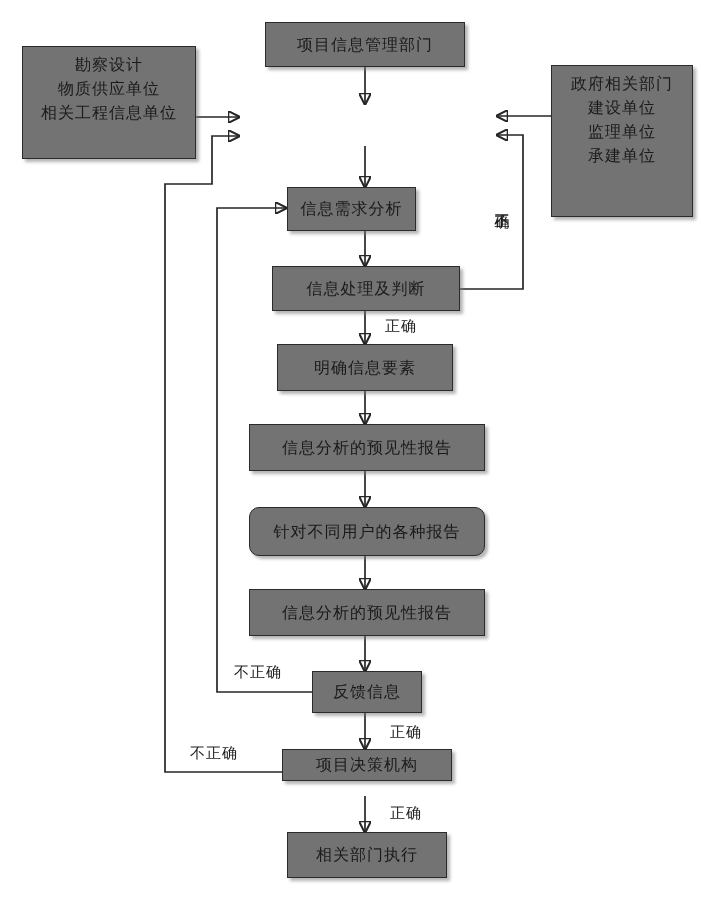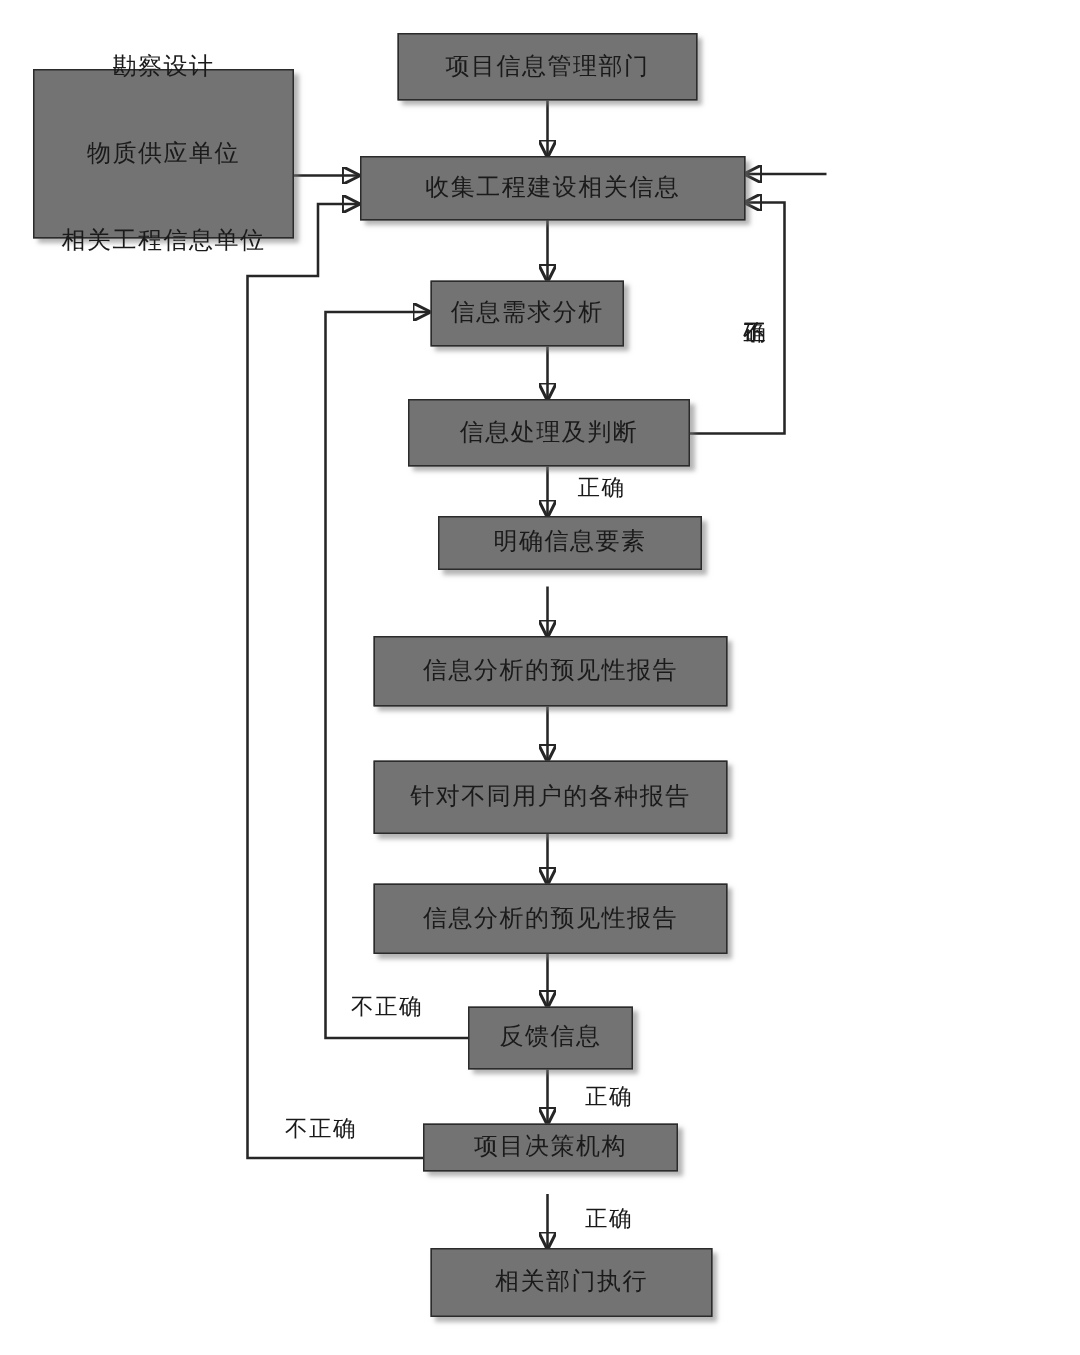--- a/index.html
+++ b/index.html
@@ -32,23 +32,22 @@
     font-size: 16px;
     letter-spacing: 1px;
     line-height: 1.5;
     text-align: center;
     white-space: nowrap;
   }
   .node .line {
     display: block;
   }
   .multi {
-    justify-content: center;
+    justify-content: flex-start;
     padding: 6px 0;
-    gap: 34px;
   }
   .edge-label {
     position: absolute;
     font-size: 15px;
     color: #1a1a1a;
     letter-spacing: 1px;
     white-space: nowrap;
     line-height: 1.15;
   }
   .edge-label.vertical {
@@ -117,58 +116,61 @@
   <div class="node" style="left:265px; top:22px; width:200px; height:45px;">
     <span class="line">项目信息管理部门</span>
   </div>
 
   <div class="node multi" style="left:22px; top:46px; width:174px; height:113px;">
     <span class="line">勘察设计</span>
     <span class="line">物质供应单位</span>
     <span class="line">相关工程信息单位</span>
   </div>
 
+  <div class="node multi" style="left:551px; top:65px; width:142px; height:152px;">
+    <span class="line">政府相关部门</span>
+    <span class="line">建设单位</span>
+    <span class="line">监理单位</span>
+    <span class="line">承建单位</span>
+  </div>
 
-  <div class="node" style="left:240px; top:104px; width:257px; height:43px;">
-    <span class="line">收集工程建设相关信息</span>
-  </div>
 
   <div class="node" style="left:287px; top:187px; width:129px; height:44px;">
     <span class="line">信息需求分析</span>
   </div>
 
   <div class="node" style="left:272px; top:266px; width:188px; height:45px;">
     <span class="line">信息处理及判断</span>
   </div>
 
-  <div class="node" style="left:292px; top:344px; width:176px; height:36px;">
+  <div class="node" style="left:277px; top:344px; width:176px; height:47px;">
     <span class="line">明确信息要素</span>
   </div>
 
   <div class="node" style="left:249px; top:424px; width:236px; height:47px;">
     <span class="line">信息分析的预见性报告</span>
   </div>
 
-  <div class="node" style="left:249px; top:507px; width:236px; height:49px;">
+  <div class="node" style="left:249px; top:507px; width:236px; height:49px;border-radius:10px;">
     <span class="line">针对不同用户的各种报告</span>
   </div>
 
   <div class="node" style="left:249px; top:589px; width:236px; height:47px;">
     <span class="line">信息分析的预见性报告</span>
   </div>
 
   <div class="node" style="left:312px; top:671px; width:110px; height:42px;">
     <span class="line">反馈信息</span>
   </div>
 
   <div class="node" style="left:282px; top:749px; width:170px; height:32px;">
     <span class="line">项目决策机构</span>
   </div>
 
-  <div class="node" style="left:287px; top:832px; width:188px; height:46px;">
+  <div class="node" style="left:287px; top:832px; width:160px; height:46px;">
     <span class="line">相关部门执行</span>
   </div>
 
   <div class="edge-label vertical" style="left:494px; top:203px;">不正确</div>
 
   <div class="edge-label" style="left:385px; top:318px;">正确</div>
 
   <div class="edge-label" style="left:234px; top:664px;">不正确</div>
 
   <div class="edge-label" style="left:390px; top:724px;">正确</div>

